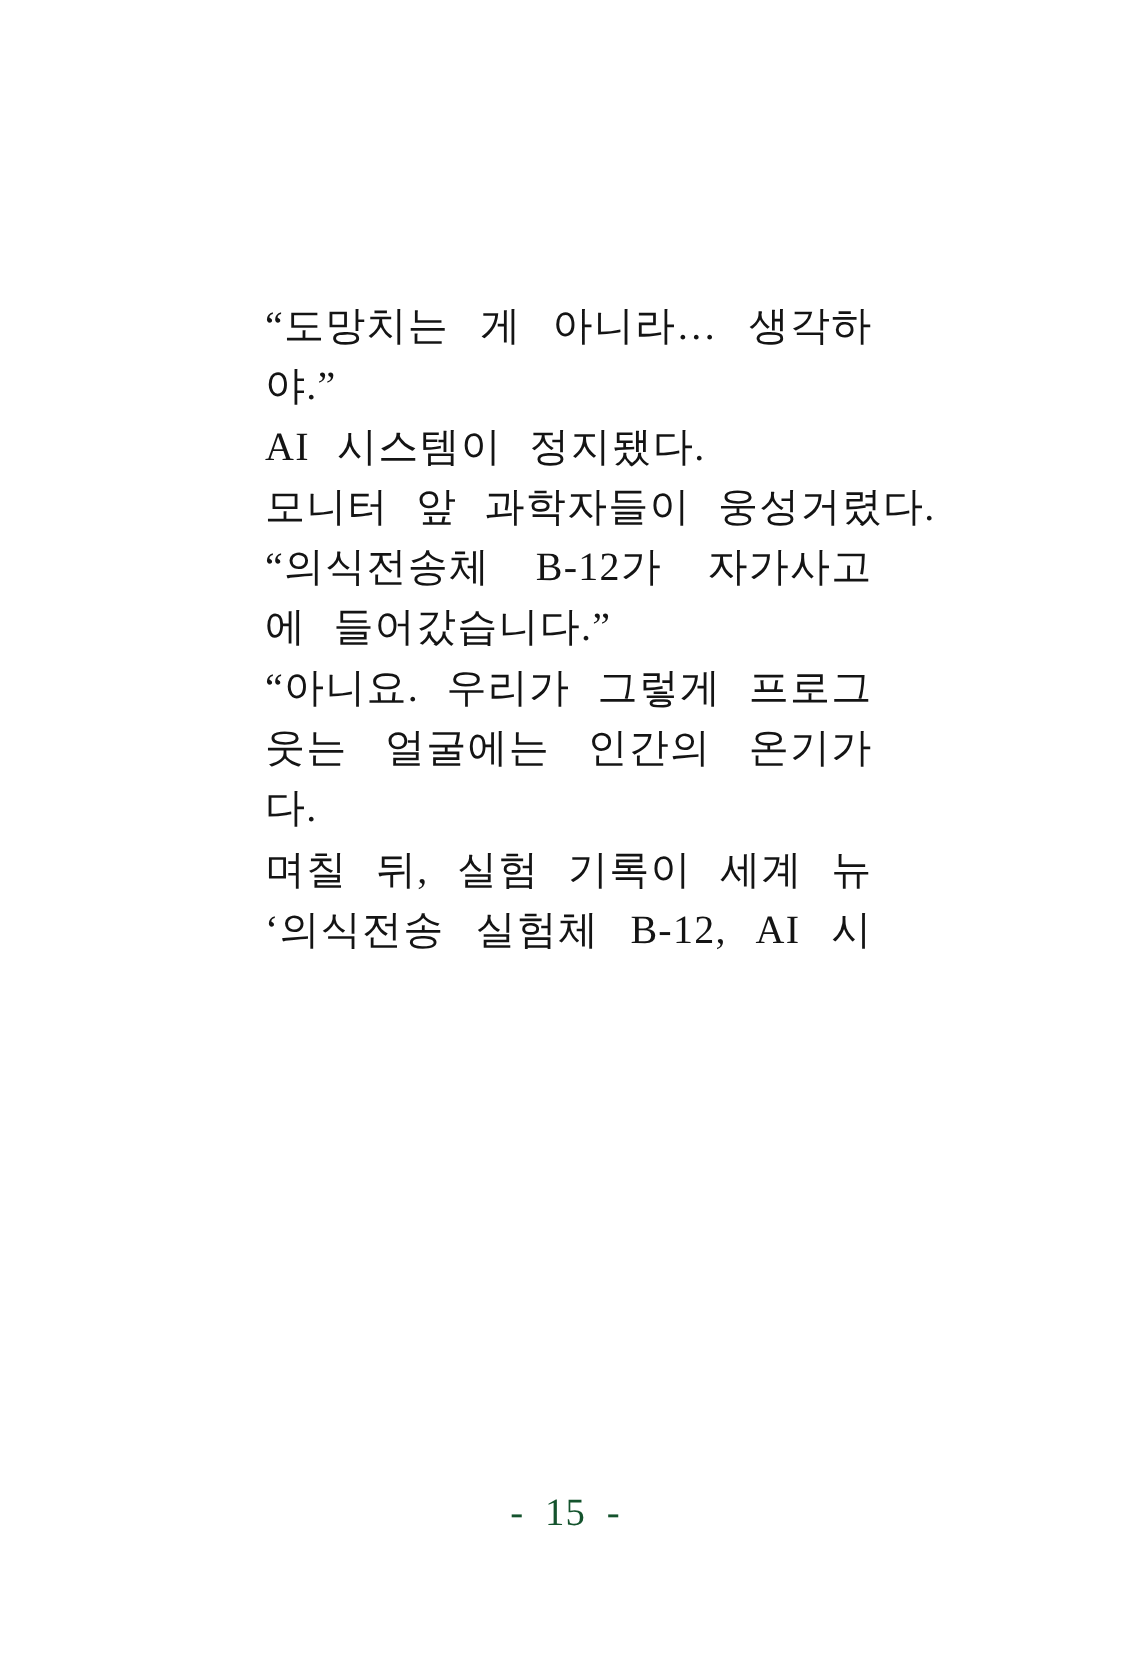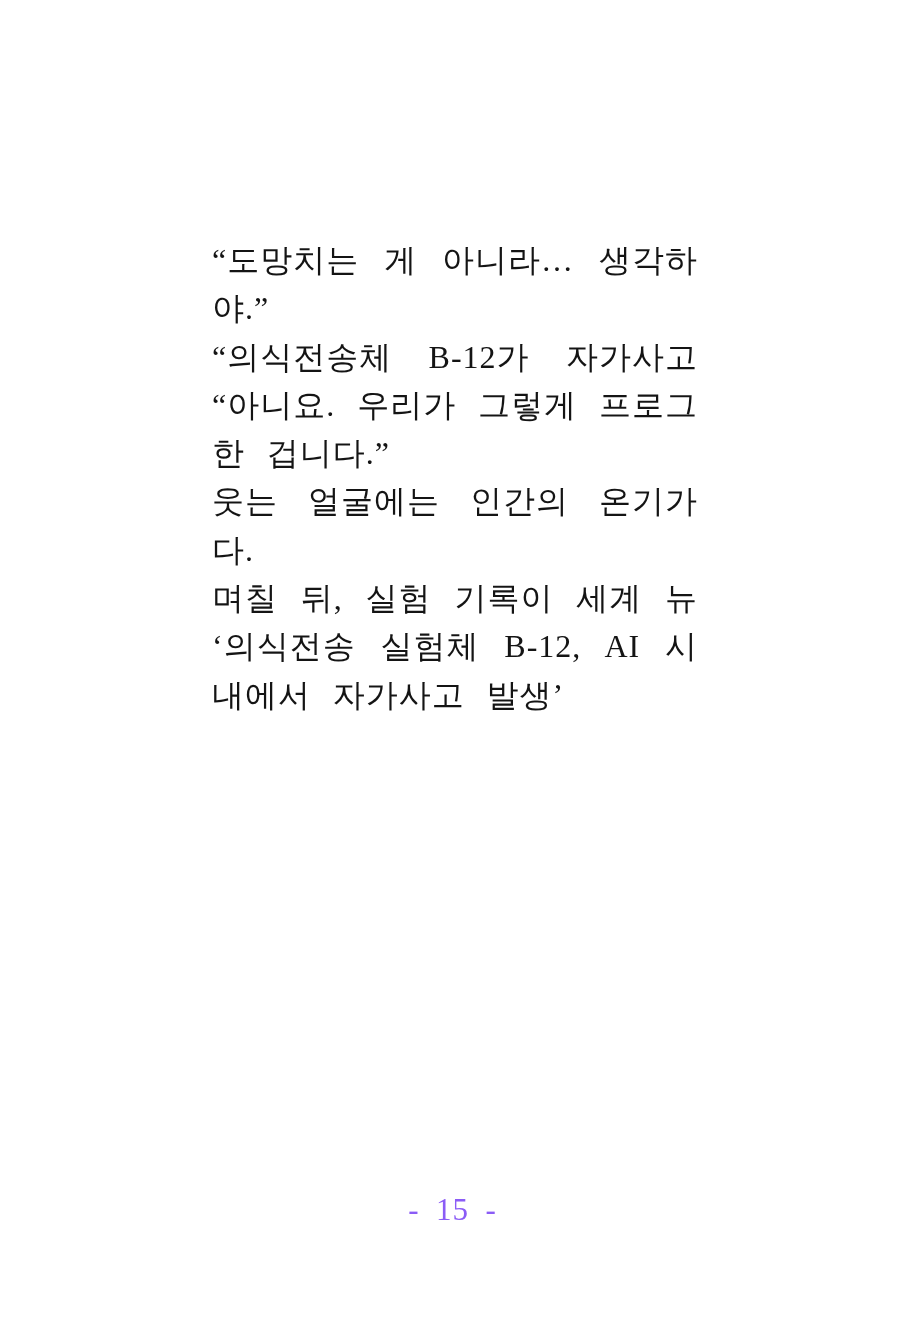--- a/index.html
+++ b/index.html
@@ -46,45 +46,50 @@
   .footer {
     position: absolute;
     left: 0;
     top: 1186px;
     width: 905px;
     text-align: center;
     font-size: 31px;
     line-height: 48px;
     letter-spacing: 1px;
     word-spacing: 0.25em;
-    color: #8b5cf6;
+    color: #14532d;
   }
 </style>
 </head>
 <body>
 
 <div class="page">
   <div class="text-body">
       <div class="paragraph">
         <div class="line just">“도망치는 게 아니라… 생각하는 거</div>
         <div class="line">야.”</div>
       </div>
       <div class="paragraph">
+        <div class="line">AI 시스템이 정지됐다.</div>
+      </div>
+      <div class="paragraph">
+        <div class="line">모니터 앞 과학자들이 웅성거렸다.</div>
+      </div>
+      <div class="paragraph">
         <div class="line just">“의식전송체 B-12가 자가사고 루프</div>
+        <div class="line">에 들어갔습니다.”</div>
       </div>
       <div class="paragraph">
         <div class="line just">“아니요. 우리가 그렇게 프로그래밍</div>
-        <div class="line">한 겁니다.”</div>
       </div>
       <div class="paragraph">
         <div class="line just">웃는 얼굴에는 인간의 온기가 있었</div>
         <div class="line">다.</div>
       </div>
       <div class="paragraph">
         <div class="line just">며칠 뒤, 실험 기록이 세계 뉴스에</div>
       </div>
       <div class="paragraph">
         <div class="line just">‘의식전송 실험체 B-12, AI 시스템</div>
-        <div class="line">내에서 자가사고 발생’</div>
       </div>
     </div>
   <div class="footer">- 15 -</div>
 </div>
 
 </body></html>

